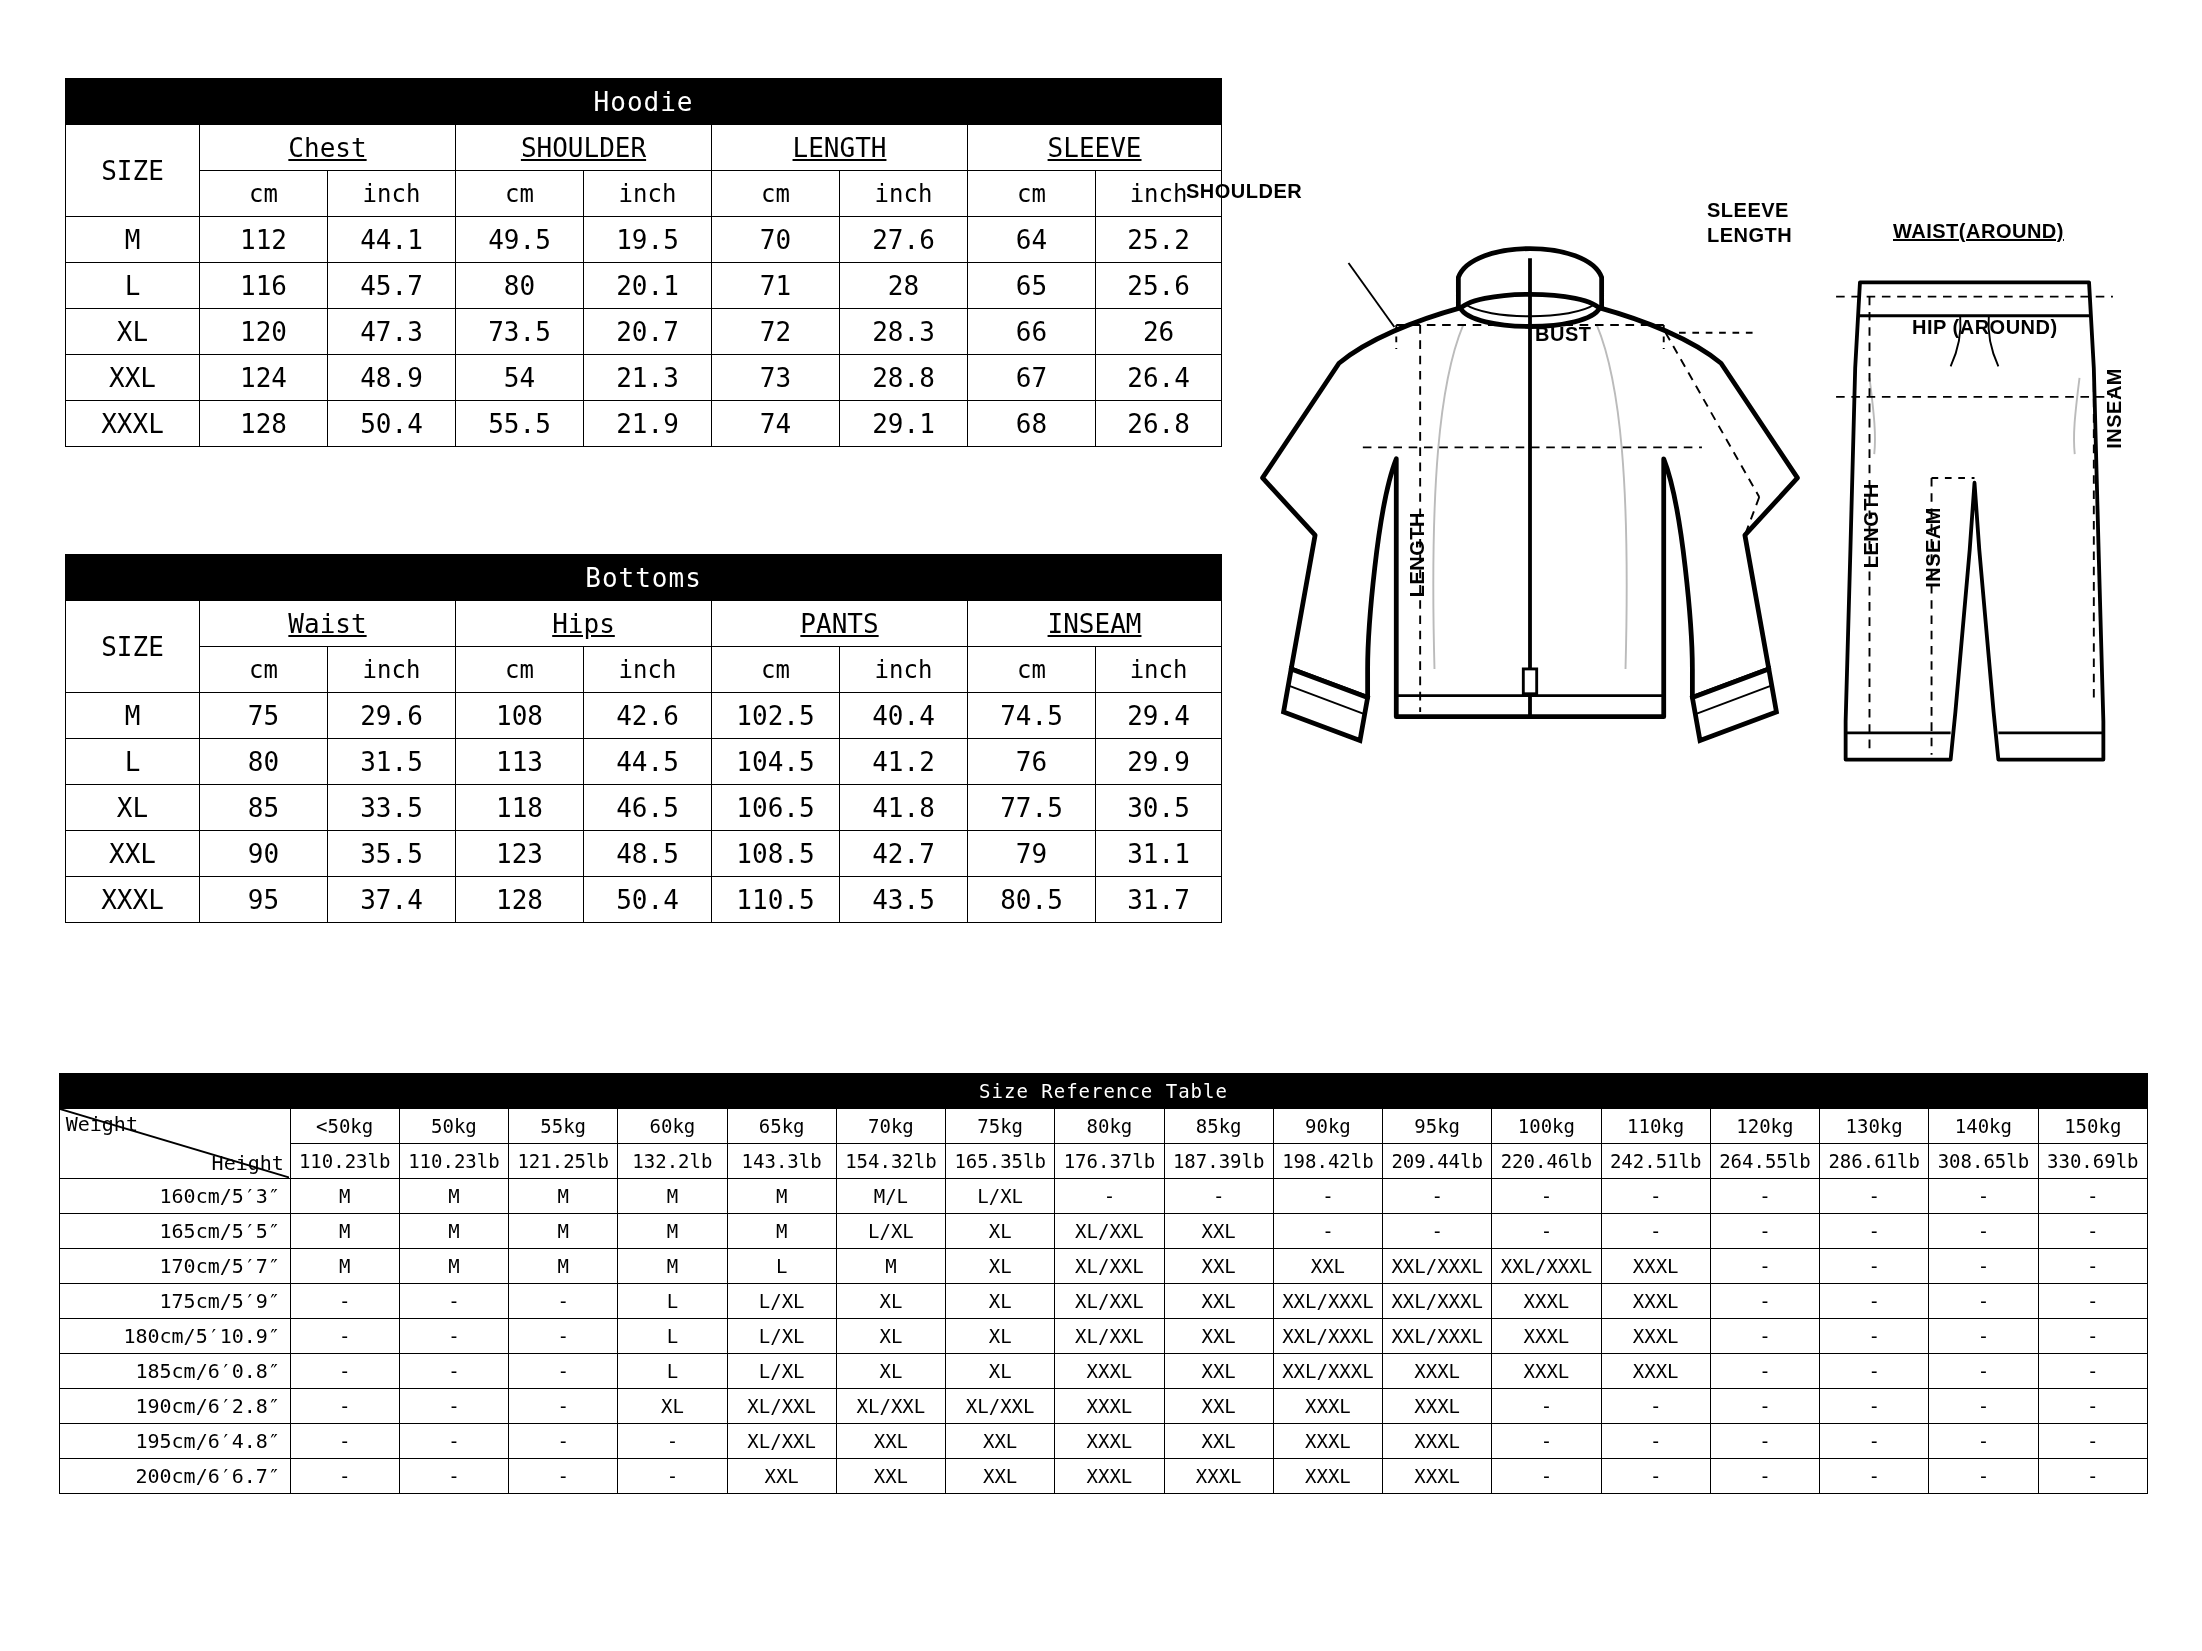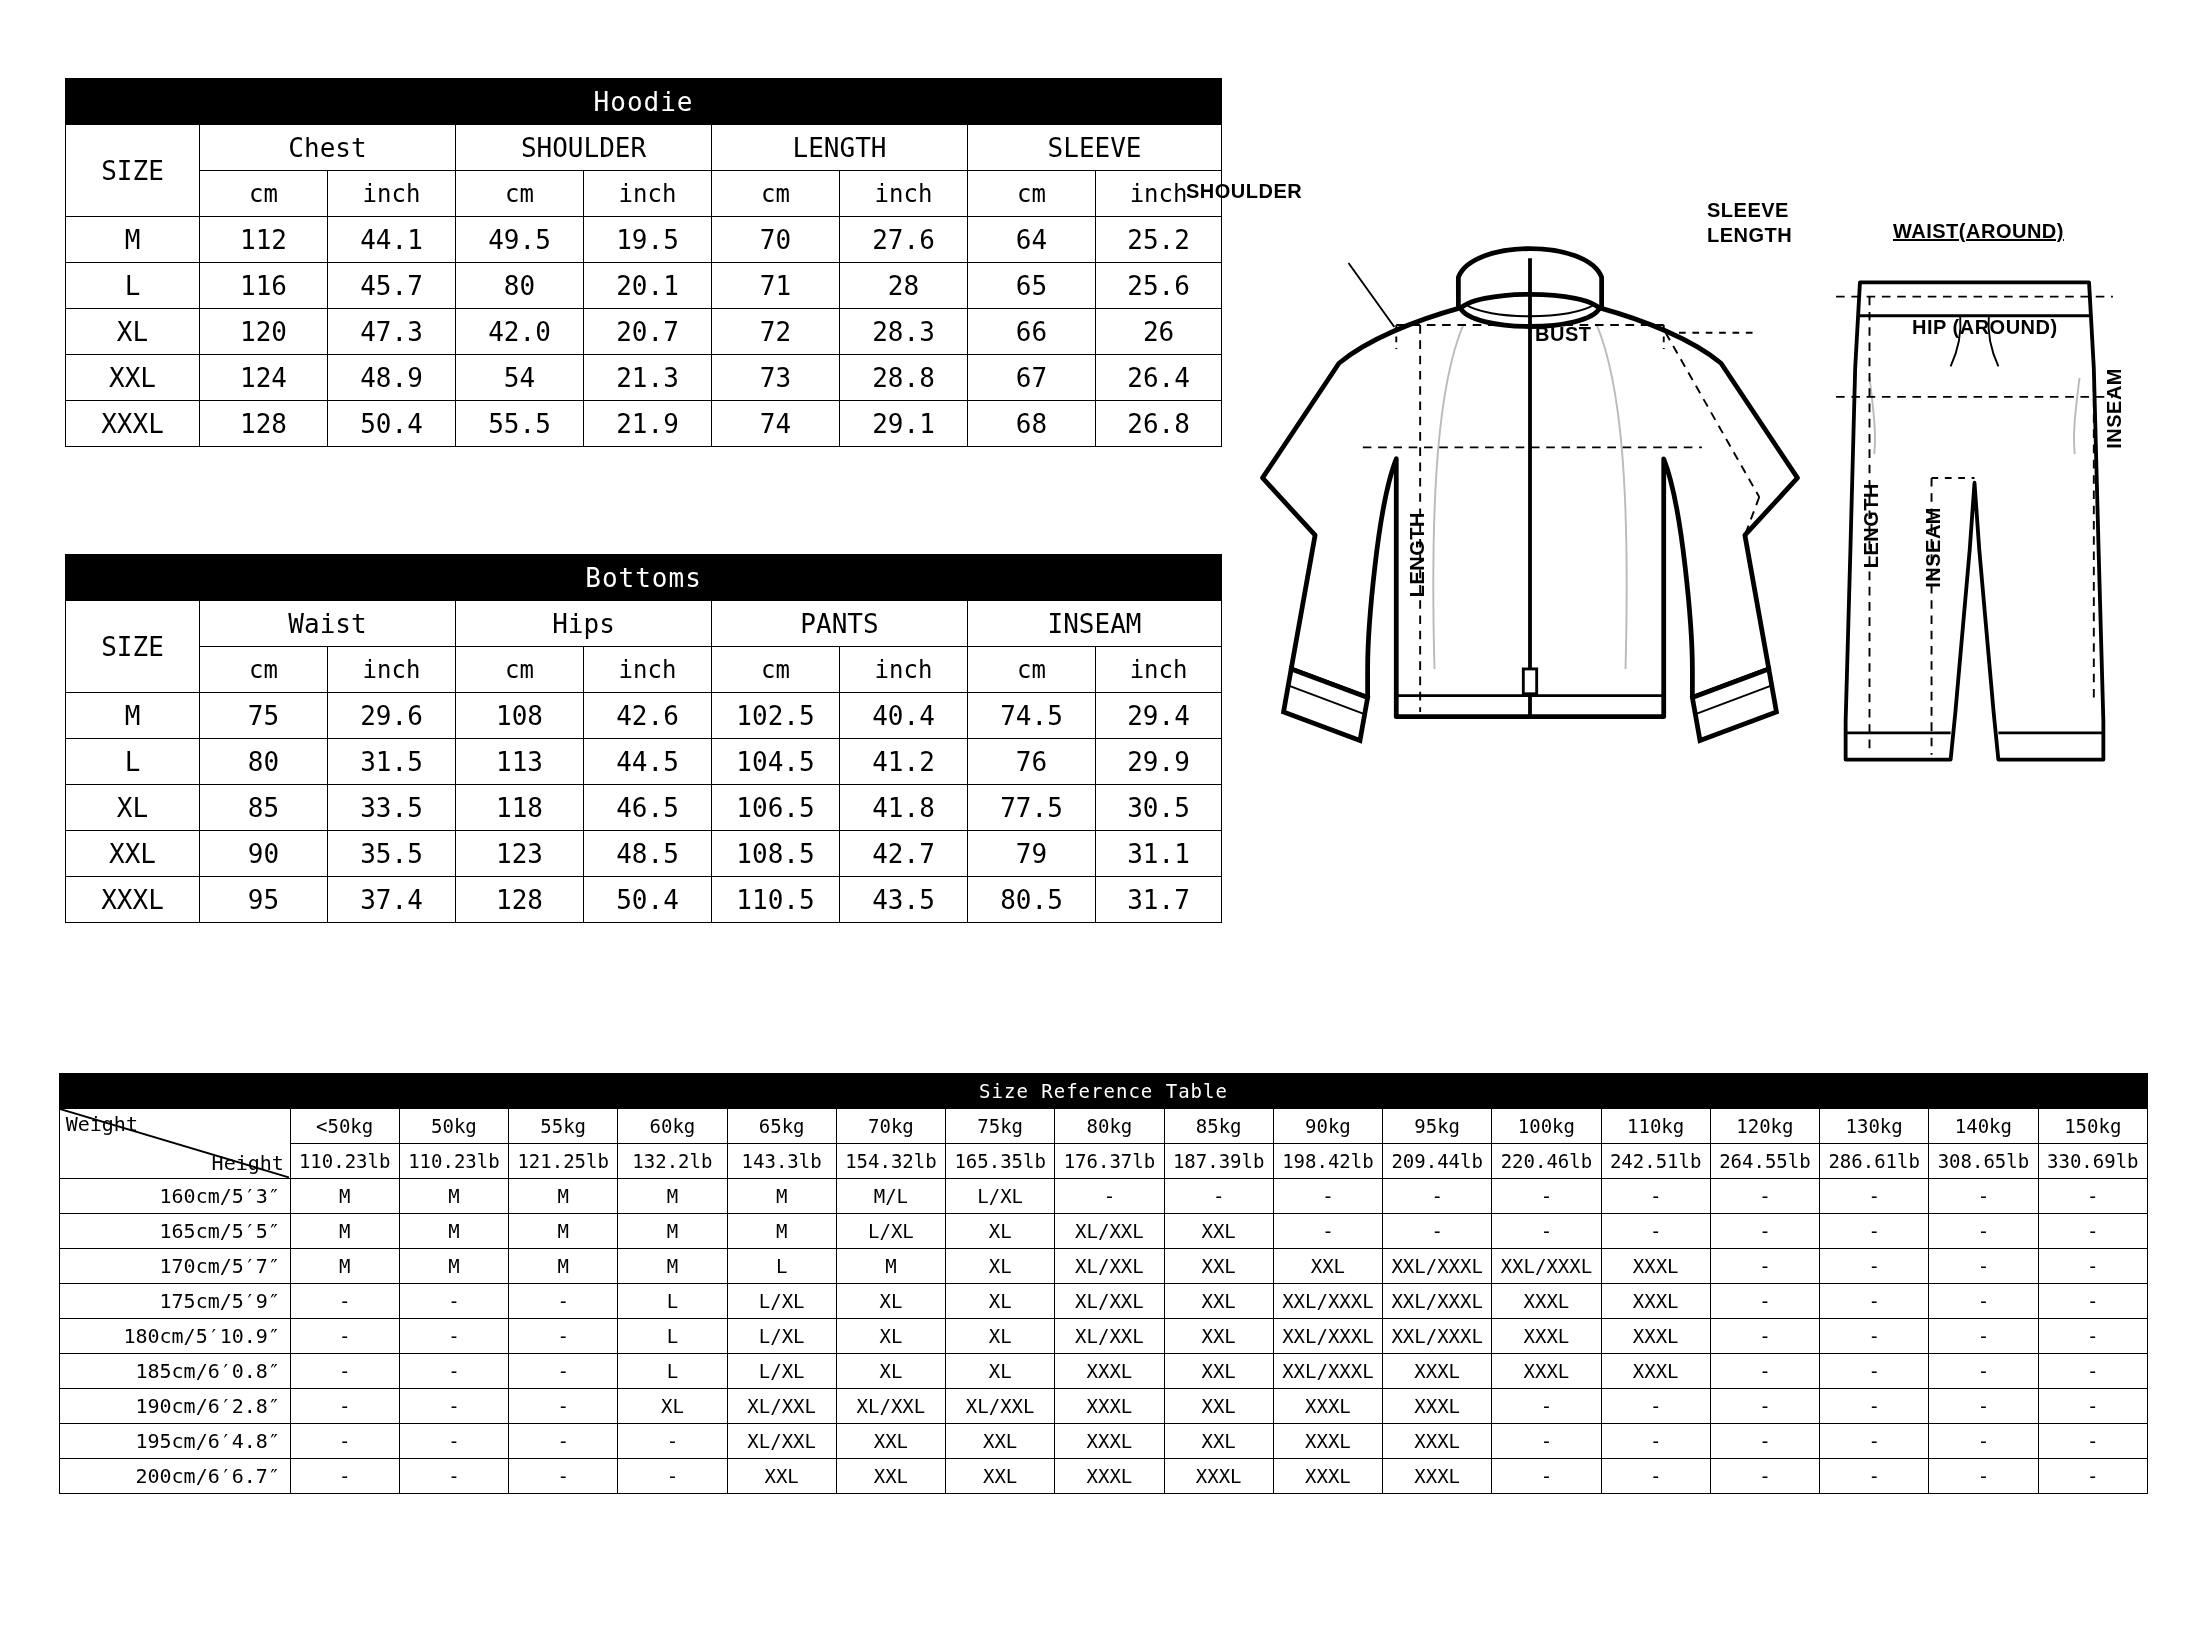--- a/index.html
+++ b/index.html
@@ -52,20 +52,21 @@
   #bottoms-table { left: 65px; top: 554px; }
   .meas-table td {
     font-size: 26px;
     height: 43px;
   }
   .meas-table td.size-head {
     font-size: 26px;
   }
   .meas-table td.grp {
     font-size: 26px;
+    text-decoration: underline;
   }
   .meas-table td.unit {
     font-size: 24px;
   }
 
   
   #note {
     position: absolute;
     left: 55px;
     top: 1021px;
@@ -206,21 +207,21 @@
         <td>20.1</td>
         <td>71</td>
         <td>28</td>
         <td>65</td>
         <td>25.6</td>
       </tr>
       <tr>
         <td>XL</td>
         <td>120</td>
         <td>47.3</td>
-        <td>42.0</td>
+        <td>73.5</td>
         <td>20.7</td>
         <td>72</td>
         <td>28.3</td>
         <td>66</td>
         <td>26</td>
       </tr>
       <tr>
         <td>XXL</td>
         <td>124</td>
         <td>48.9</td>

